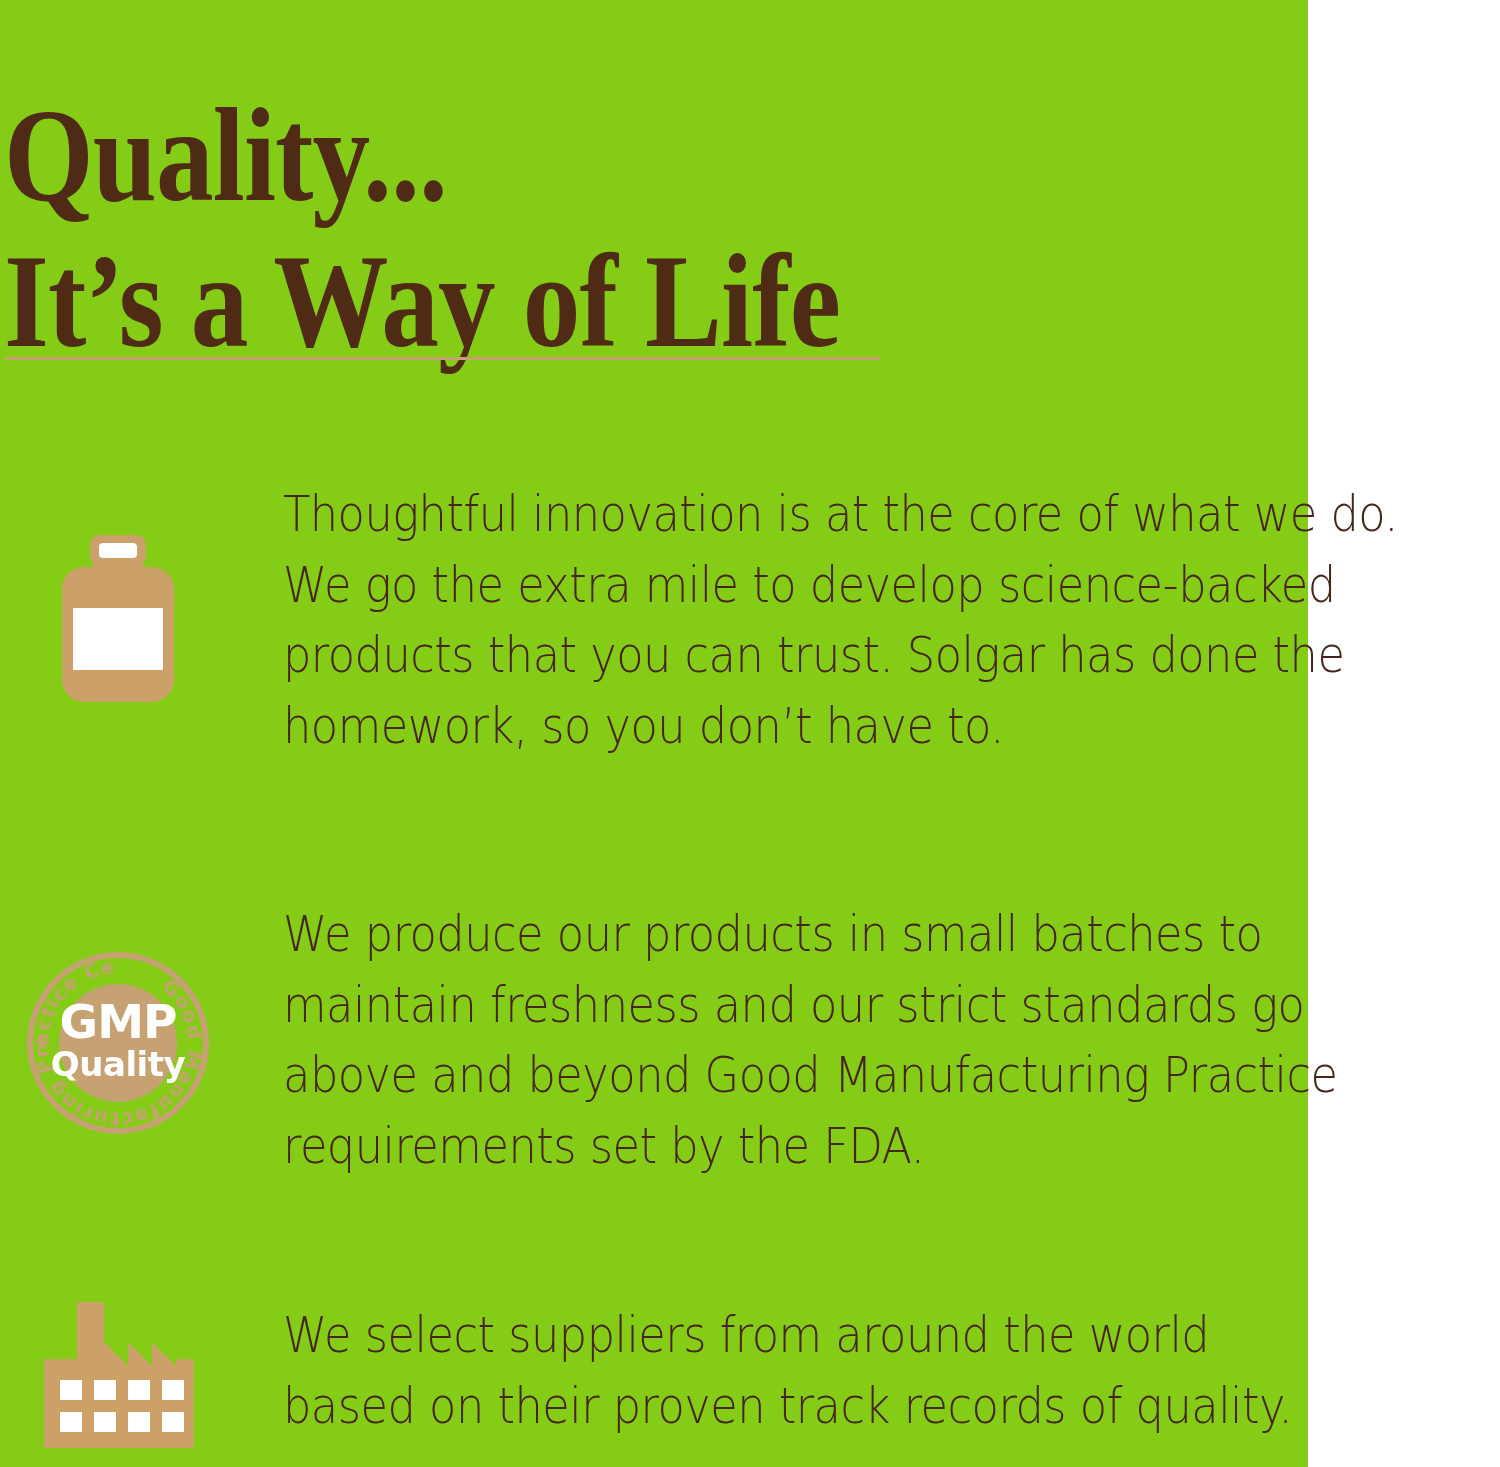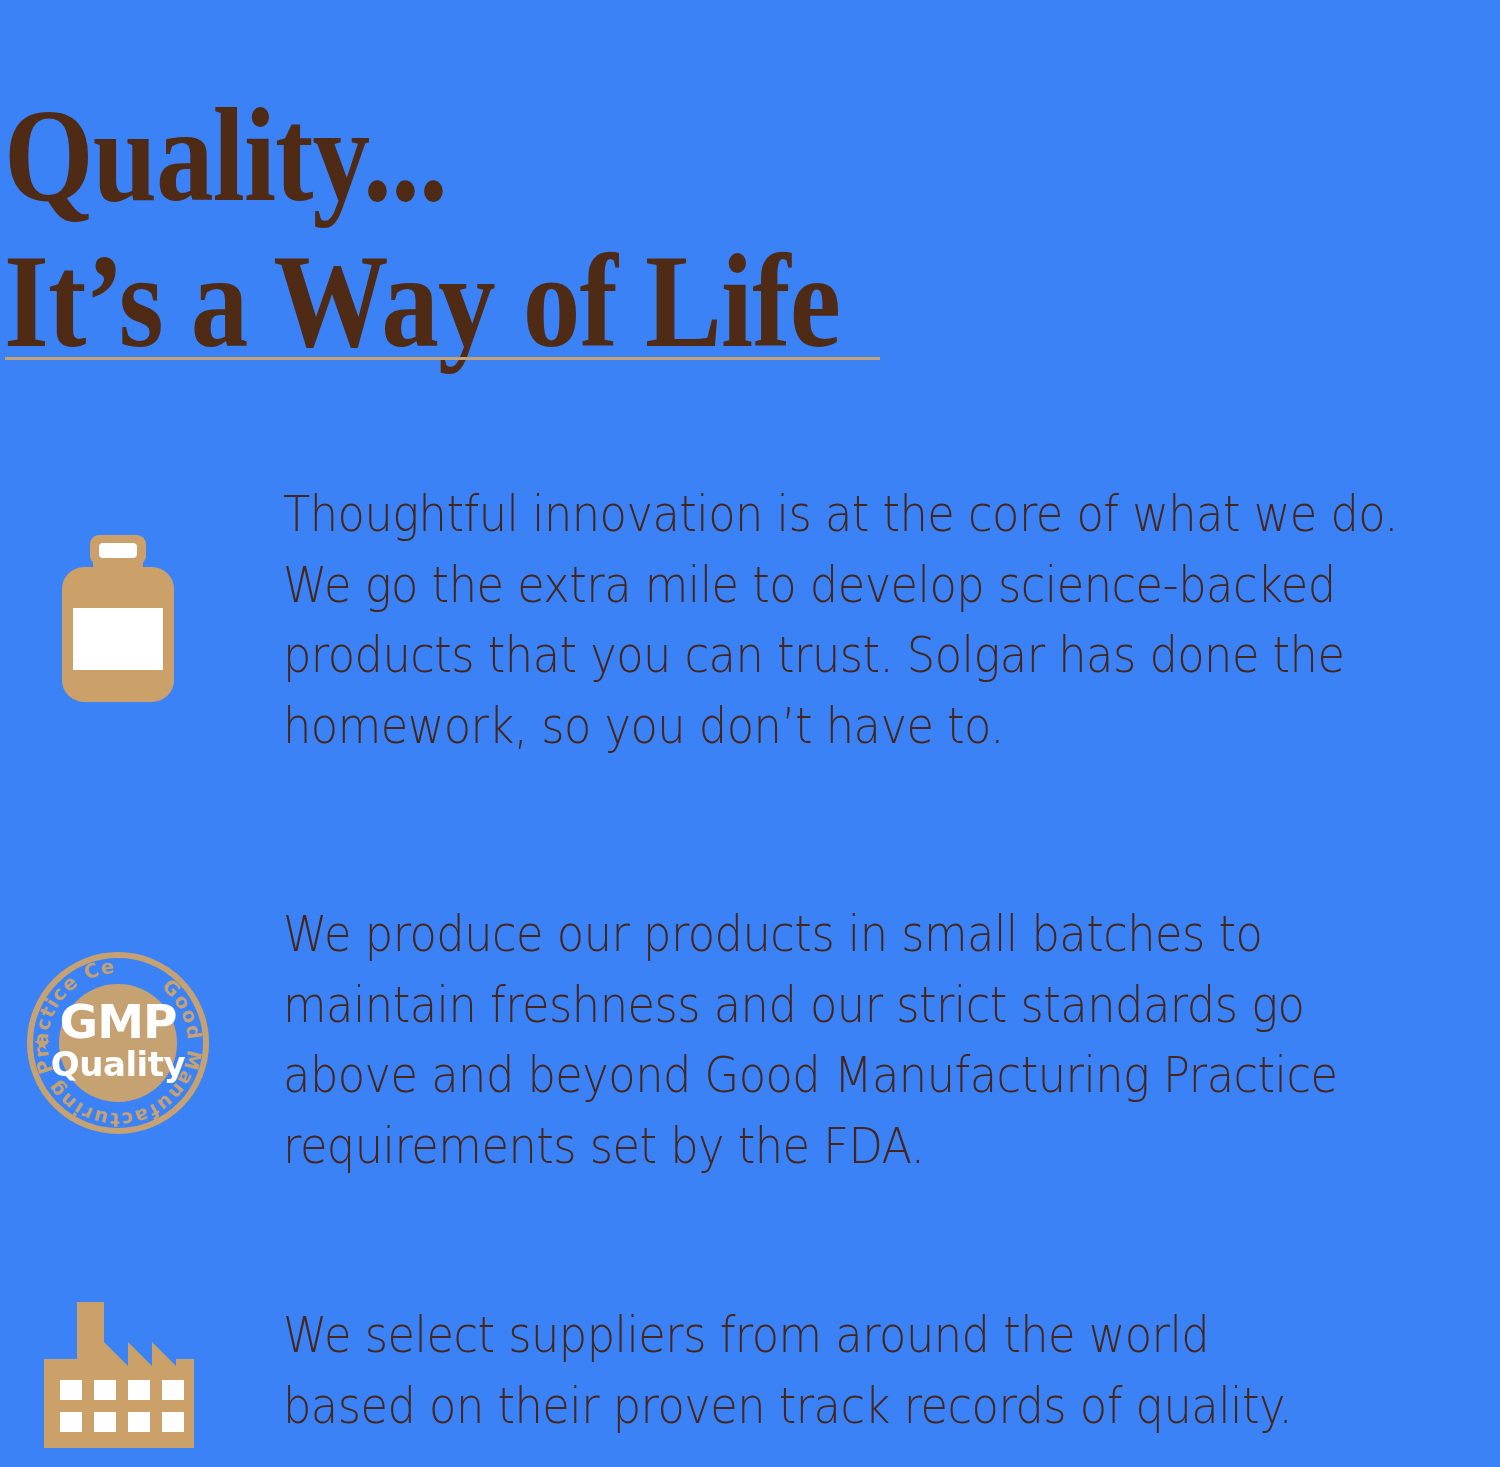--- a/index.html
+++ b/index.html
@@ -10,23 +10,23 @@
   body {
     width: 1500px;
     height: 1467px;
     overflow: hidden;
     font-family: "Liberation Sans", sans-serif;
     -webkit-font-smoothing: antialiased;
   }
 
   #page {
     position: relative;
-    width: 1500px;
+    width: 1308px;
     height: 1467px;
-    background: #3b82f6;
+    background: #84cc16;
   }
 
   
   .headline {
     position: absolute;
     left: 4px;
     top: -8px;
     width: 1300px;
     color: #4F2A14;
     font-family: "Liberation Serif", "DejaVu Serif", serif;

